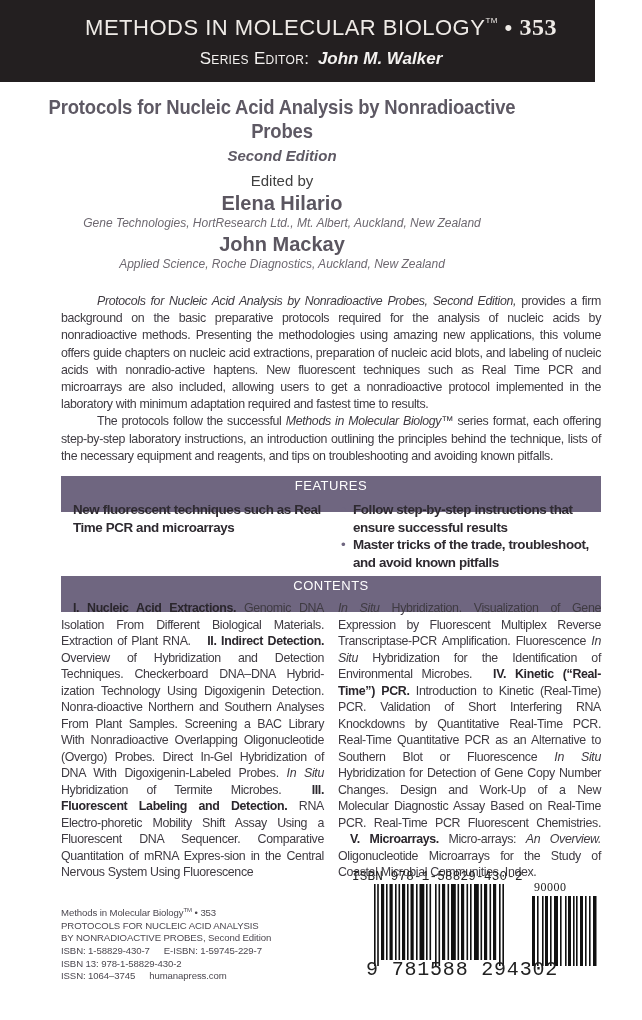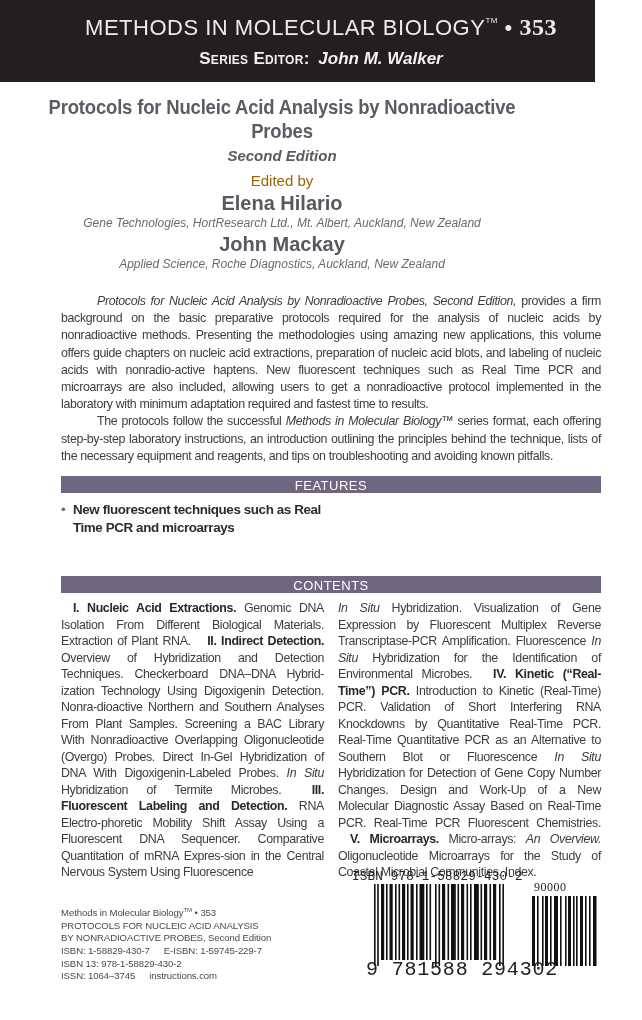--- a/index.html
+++ b/index.html
@@ -14,41 +14,41 @@
       position: absolute; top: 14px; left: 0; width: 642px; text-align: center;
       font-size: 22px; letter-spacing: 0.5px; color: #eeeae6;
       font-family: "Liberation Sans", sans-serif;
     }
     .series-line .tm { font-size: 8px; vertical-align: top; position: relative; top: 2px; }
     .series-line .num { font-family: "Liberation Serif", serif; font-weight: bold; font-size: 24px; }
     .editor-line {
       position: absolute; top: 49px; left: 0; width: 642px; text-align: center;
       font-size: 17px; color: #f4f2f0; font-family: "Liberation Sans", sans-serif;
     }
-    .editor-line .lbl { font-variant: small-caps; font-weight: bold; letter-spacing: 0.3px; margin-top: 36px; }
+    .editor-line .lbl { font-variant: small-caps; font-weight: normal; letter-spacing: 0.3px; margin-top: 36px; }
     .editor-line .name { font-style: italic; font-weight: bold; margin-left: 4px; margin-top: 19px; }
 
     .title-block { position: absolute; left: 0; top: 95px; width: 564px; text-align: center; color: #5b5660; }
     .book-title { font-size: 21px; font-weight: bold; color: #5e5964; letter-spacing: -0.2px; font-family: "Liberation Sans", sans-serif; transform: scaleX(0.88); }
     .edition { font-size: 15px; font-style: italic; font-weight: bold; margin-top: 4px; color: #5e5964; }
-    .edited-by { font-size: 15px; margin-top: 8px; color: #a16207; }
+    .edited-by { font-size: 15px; margin-top: 8px; color: #404040; }
     .editor-name { font-size: 20px; font-weight: bold; color: #5b5660; margin-top: 3px; }
     .affil { font-size: 12px; font-style: italic; color: #6d6870; margin-top: 1px; }
     .and { font-size: 14px; color: #5b5660; margin-top: 1px; }
 
     .desc {
       position: absolute; left: 61px; top: 293px; width: 540px;
       font-size: 12.4px; line-height: 17.2px; color: #3f3b42; text-align: justify;
       font-family: "Liberation Sans", sans-serif; letter-spacing: -0.35px;
     }
     .desc p { text-indent: 36px; }
     .desc i { font-style: italic; }
 
     .section-bar {
-      position: absolute; left: 61px; width: 540px; height: 17px;
+      position: absolute; left: 61px; width: 540px; height: 36px;
       background: #6f6680; color: #ffffff; text-align: center;
       font-size: 13px; line-height: 20px; letter-spacing: 0.5px;
       font-family: "Liberation Sans", sans-serif;
     }
     .features-bar { top: 476px; }
     .contents-bar { top: 576px; }
 
     .features {
       position: absolute; left: 61px; top: 501px; width: 540px;
       display: flex; justify-content: space-between;
@@ -126,39 +126,43 @@
 <div class="desc">
   <p><i>Protocols for Nucleic Acid Analysis by Nonradioactive Probes, Second Edition,</i><span> provides a firm background on the basic preparative protocols required for the analysis of nucleic acids by nonradioactive methods. Presenting the methodologies using amazing new applications, this volume offers guide chapters on nucleic acid extractions, preparation of nucleic acid blots, and labeling of nucleic acids with nonradio-active haptens. New fluorescent techniques such as Real Time PCR and microarrays are also included, allowing users to get a nonradioactive protocol implemented in the laboratory with minimum adaptation required and fastest time to results.</span></p>
   <p><span>The protocols follow the successful </span><i>Methods in Molecular Biology™</i><span> series format, each offering step-by-step laboratory instructions, an introduction outlining the principles behind the technique, lists of the necessary equipment and reagents, and tips on troubleshooting and avoiding known pitfalls.</span></p>
 </div>
 
 <div class="section-bar features-bar">FEATURES</div>
 <div class="features">
   <div class="feat-col">
     <div class="feat-item"><span class="bullet">•</span><span>New fluorescent techniques such as Real Time PCR and microarrays</span></div>
   </div>
+  <div class="feat-col right">
+    <div class="feat-item"><span class="bullet">•</span><span>Follow step-by-step instructions that ensure successful results</span></div>
+    <div class="feat-item"><span class="bullet">•</span><span>Master tricks of the trade, troubleshoot, and avoid known pitfalls</span></div>
+  </div>
 </div>
 
 <div class="section-bar contents-bar">CONTENTS</div>
 <div class="contents">
   <div class="contents-col">
     <b>I. Nucleic Acid Extractions.</b><span> Genomic DNA Isolation From Different Biological Materials. Extraction of Plant RNA. </span><b>II. Indirect Detection.</b><span> Overview of Hybridization and Detection Techniques. Checkerboard DNA–DNA Hybrid-ization Technology Using Digoxigenin Detection. Nonra-dioactive Northern and Southern Analyses From Plant Samples. Screening a BAC Library With Nonradioactive Overlapping Oligonucleotide (Overgo) Probes. Direct In-Gel Hybridization of DNA With Digoxigenin-Labeled Probes. </span><i>In Situ</i><span> Hybridization of Termite Microbes. </span><b>III. Fluorescent Labeling and Detection.</b><span> RNA Electro-phoretic Mobility Shift Assay Using a Fluorescent DNA Sequencer. Comparative Quantitation of mRNA Expres-sion in the Central Nervous System Using Fluorescence</span>
   </div>
   <div class="contents-col">
     <i>In Situ</i><span> Hybridization. Visualization of Gene Expression by Fluorescent Multiplex Reverse Transcriptase-PCR Amplification. Fluorescence </span><i>In Situ</i><span> Hybridization for the Identification of Environmental Microbes. </span><b>IV. Kinetic (“Real-Time”) PCR.</b><span> Introduction to Kinetic (Real-Time) PCR. Validation of Short Interfering RNA Knockdowns by Quantitative Real-Time PCR. Real-Time Quantitative PCR as an Alternative to Southern Blot or Fluorescence </span><i>In Situ</i><span> Hybridization for Detection of Gene Copy Number Changes. Design and Work-Up of a New Molecular Diagnostic Assay Based on Real-Time PCR. Real-Time PCR Fluorescent Chemistries. </span><b>V. Microarrays.</b><span> Micro-arrays: </span><i>An Overview.</i><span> Oligonucleotide Microarrays for the Study of Coastal Microbial Communities. Index.</span>
   </div>
 </div>
 
 <div class="imprint">
   <div><span>Methods in Molecular Biology</span><sup>TM</sup> <span>• 353</span></div>
   <div>PROTOCOLS FOR NUCLEIC ACID ANALYSIS</div>
   <div>BY NONRADIOACTIVE PROBES, Second Edition</div>
   <div><span>ISBN: 1-58829-430-7</span><span class="gap"></span><span>E-ISBN: 1-59745-229-7</span></div>
   <div>ISBN 13: 978-1-58829-430-2</div>
-  <div><span>ISSN: 1064–3745</span><span class="gap"></span><span>instructions.com</span></div>
+  <div><span>ISSN: 1064–3745</span><span class="gap"></span><span>humanapress.com</span></div>
 </div>
 
 <div class="barcode-wrap">
   <div class="isbn-top">ISBN 978-1-58829-430-2</div>
   <div class="price-code">90000</div>
   <svg class="bars-main" viewBox="0 0 130 82" preserveAspectRatio="none">
     <g fill="#111">
       <rect x="0" y="0" width="1.6" height="82"></rect>
         <rect x="3.2" y="0" width="1.6" height="82"></rect>
       <rect x="7" y="0" width="3.2" height="76"></rect>

